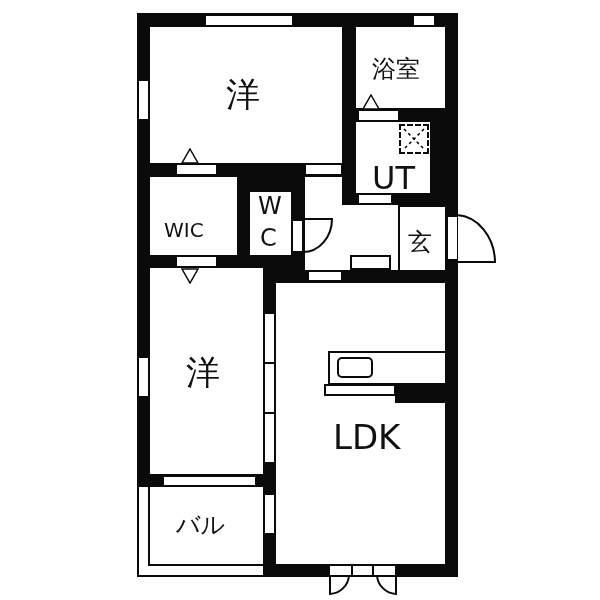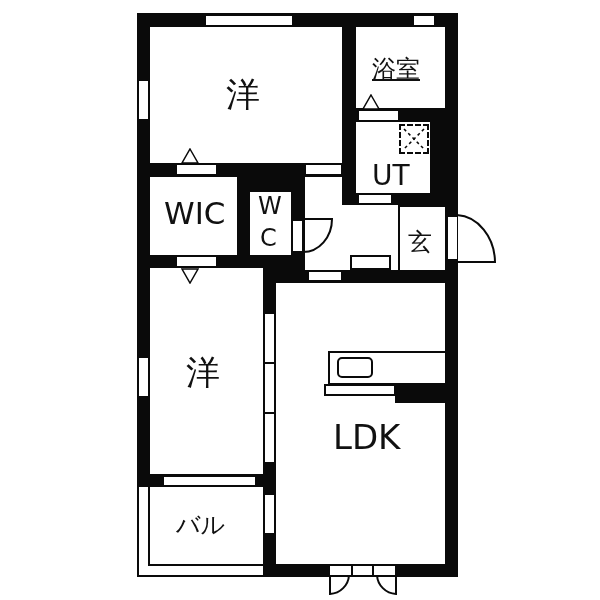--- a/index.html
+++ b/index.html
@@ -97,23 +97,23 @@
     <polygon points="9,1 17,15 1,15" fill="#fff" stroke="#0a0a0a" stroke-width="1.5"></polygon>
   </svg>
   <svg class="abs" style="left:362px;top:94px;" width="18" height="16" viewBox="0 0 18 16">
     <polygon points="9,1 17,15 1,15" fill="#fff" stroke="#0a0a0a" stroke-width="1.5"></polygon>
   </svg>
   <svg class="abs" style="left:181px;top:268px;" width="18" height="16" viewBox="0 0 18 16">
     <polygon points="1,1 17,1 9,15" fill="#fff" stroke="#0a0a0a" stroke-width="1.5"></polygon>
   </svg>
 
   <div class="lbl" style="left:226px;top:77px;font-size:34px;">洋</div>
-  <div class="lbl" style="left:372px;top:57px;font-size:24px;text-decoration:underline;">浴室</div>
-  <div class="lbl" style="left:372px;top:162px;font-size:28px;">UT</div>
-  <div class="lbl" style="left:164px;top:198px;font-size:31px;">WIC</div>
+  <div class="lbl" style="left:372px;top:57px;font-size:24px;">浴室</div>
+  <div class="lbl" style="left:372px;top:162px;font-size:32px;">UT</div>
+  <div class="lbl" style="left:164px;top:220px;font-size:20px;">WIC</div>
   <div class="lbl" style="left:258px;top:194px;font-size:24px;">W</div>
   <div class="lbl" style="left:260px;top:226px;font-size:24px;">C</div>
   <div class="lbl" style="left:408px;top:230px;font-size:24px;">玄</div>
   <div class="lbl" style="left:186px;top:355px;font-size:34px;">洋</div>
   <div class="lbl" style="left:326px;top:420px;font-size:34px;margin-left:7px;">LDK</div>
   <div class="lbl" style="left:176px;top:513px;font-size:24px;">バル</div>
 
 </div>
 
 </body></html>

